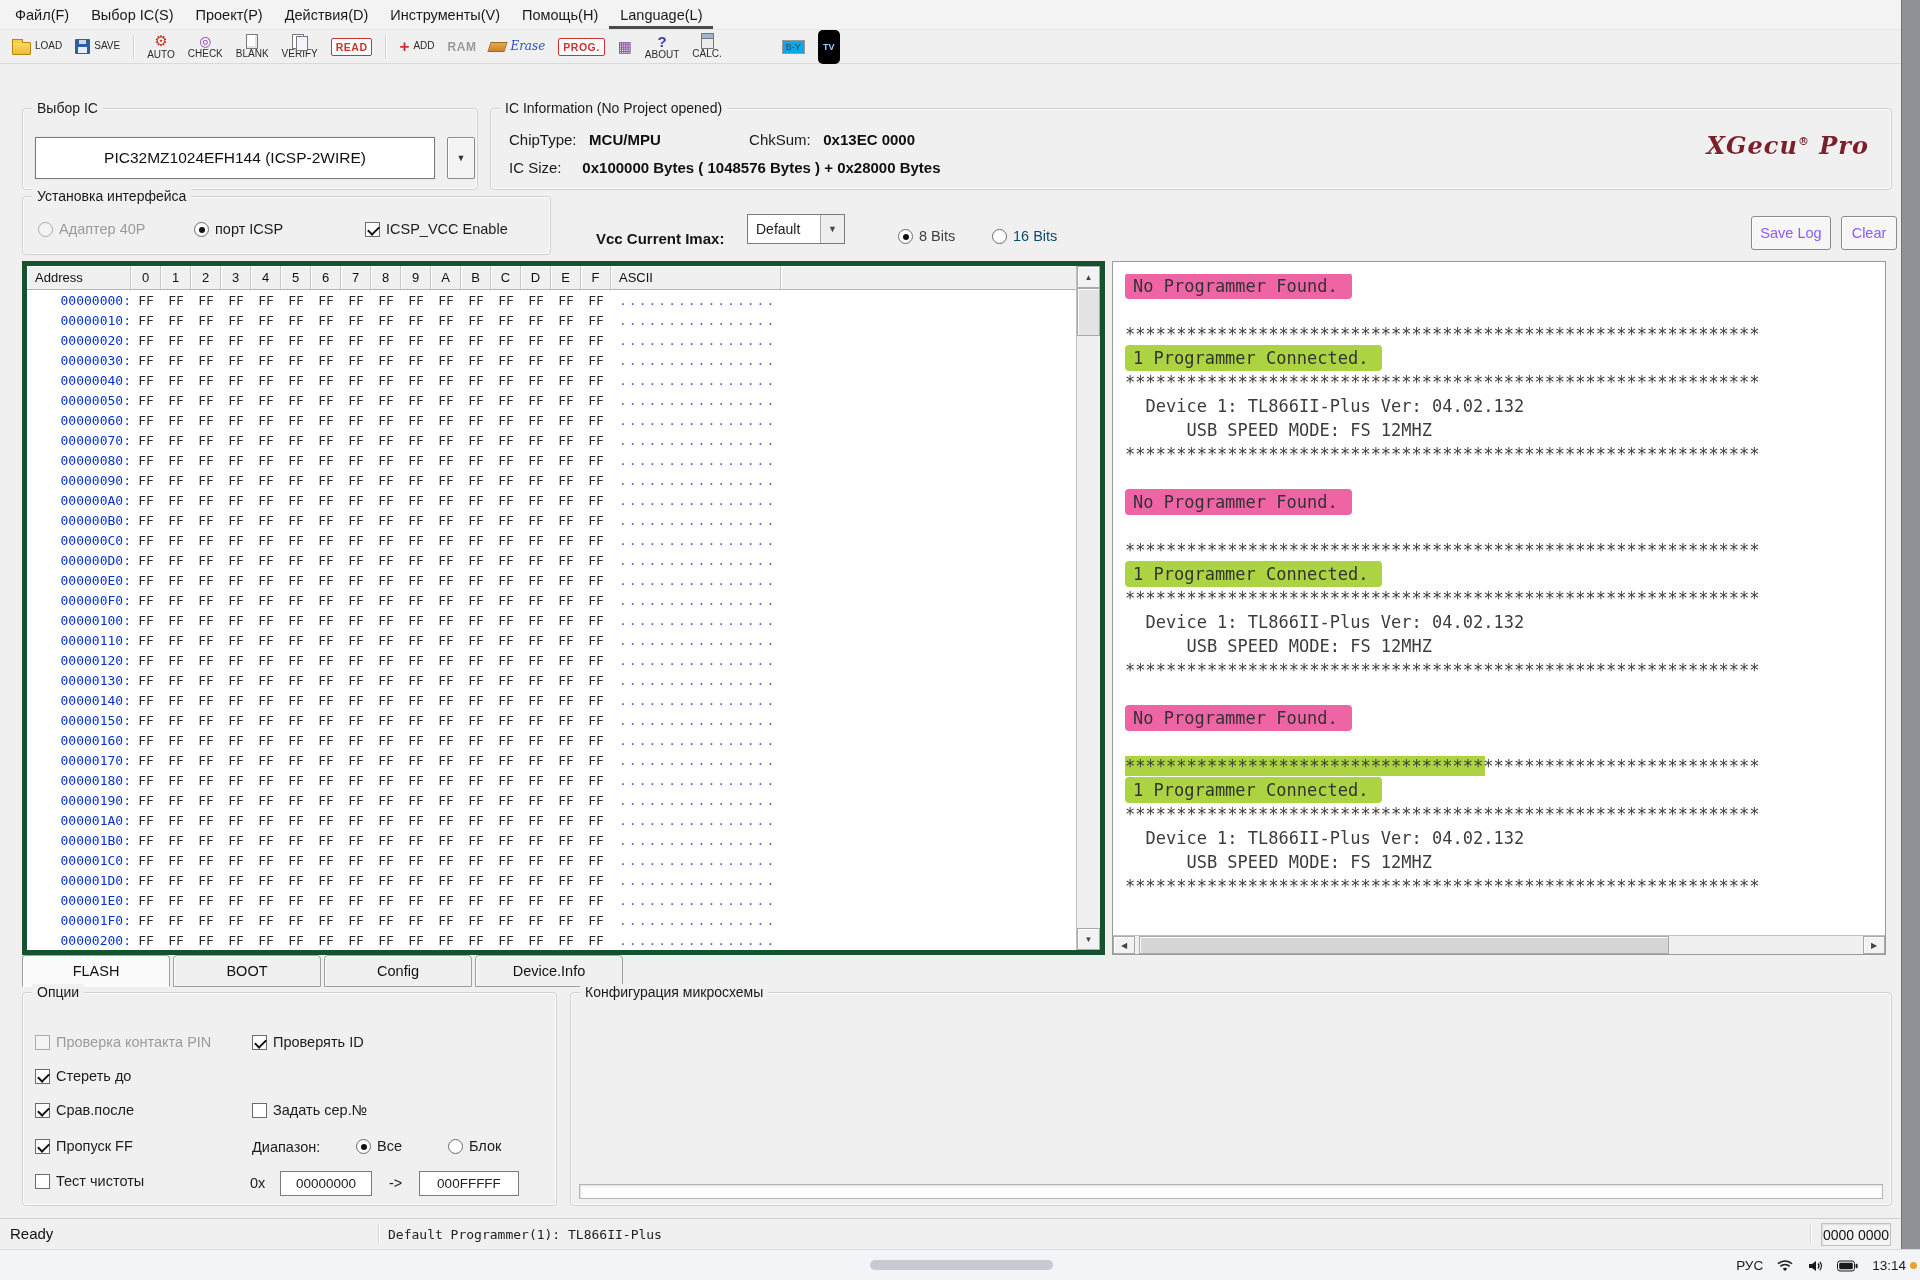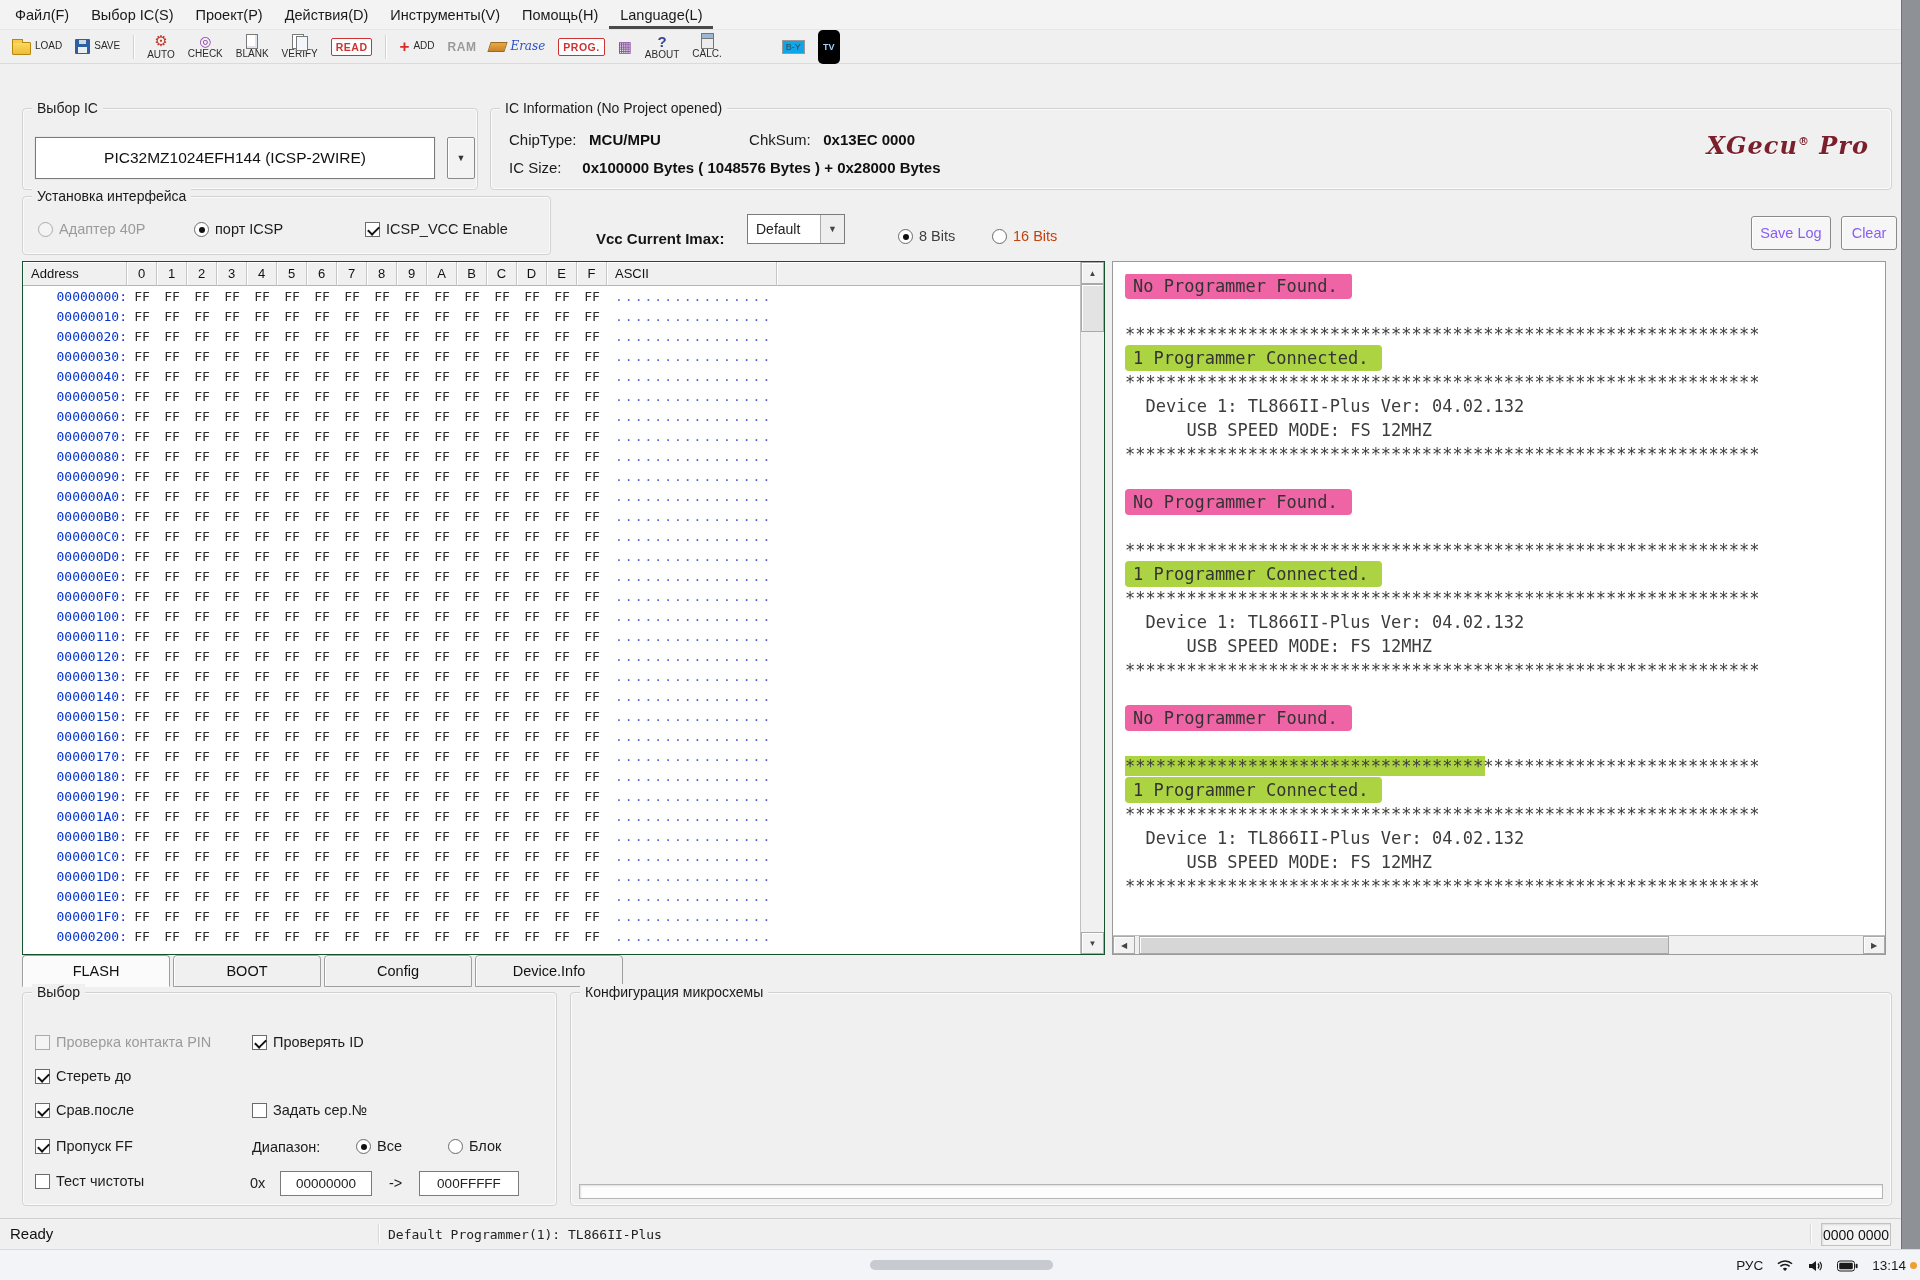--- a/index.html
+++ b/index.html
@@ -81,28 +81,28 @@
   .dot { width:15px; height:15px; border-radius:50%; background:#fff; border:1px solid #6b6b6b; position:relative; flex:none; }
   .dot.on::after { content:""; position:absolute; left:4px; top:4px; width:6px; height:6px; border-radius:50%; background:#111; }
   .disabled { color:#9b9b9b; }
   .disabled .box, .disabled .dot { border-color:#ababab; background:#f4f4f4; }
 
   .vcc-label { position:absolute; left:596px; top:132px; font-size:15px; font-weight:bold; color:#151515; }
   .select { position:absolute; left:747px; top:116px; width:98px; height:30px; background:#fff; border:1px solid #7b7b7b; display:flex; align-items:center; }
   .select-text { flex:1; padding-left:8px; font-size:14px; color:#222; }
   .select-btn { width:24px; height:100%; background:#eee; border-left:1px solid #aaa; display:flex; align-items:center; justify-content:center; font-size:9px; color:#444; }
   .rad-bits8 { left:898px; top:130px; color:#3f3f3f; }
-  .rad-bits16 { left:984px; top:130px; color:#c2410c;padding-left:8px; }
+  .rad-bits16 { left:984px; top:130px; color:#0c4a6e;padding-left:8px; }
 
   .btn { position:absolute; height:34px; background:#f6f6f6; border:1px solid #8a8a8a; border-radius:3px; box-shadow:inset 1px 1px 0 #fff; font-size:14.5px; color:#8b5cf6; display:flex; align-items:center; justify-content:center; }
   .btn-savelog { left:1751px; top:118px; width:80px; }
   .btn-clear { left:1841px; top:118px; width:56px; }
 
   
-  .hex-panel { position:absolute; left:22px; top:163px; width:1083px; height:694px; background:#fff; border:1px solid #14532d; overflow:hidden; }
+  .hex-panel { position:absolute; left:22px; top:163px; width:1083px; height:694px; background:#fff; border:5px solid #14532d; overflow:hidden; }
   .hex-header { display:flex; height:24px; }
   .hcell { background:#f0f0f0; border-right:1px solid #c6c6c6; border-bottom:1px solid #b4b4b4; box-shadow:inset 1px 1px 0 #fff; font-size:13px; color:#111; display:flex; align-items:center; flex:none; }
   .c-addr { width:104px; padding-left:8px; }
   .c-byte { width:30px; justify-content:center; }
   .c-ascii { width:170px; padding-left:8px; }
   .c-fill { flex:1; }
   .hex-rows { position:absolute; left:0; top:24px; right:24px; bottom:0; font-family:"DejaVu Sans Mono", monospace; font-size:13px; }
   .hrow { display:flex; height:20px; align-items:center; }
   .haddr { width:104px; padding-left:8px; color:#0633cf; flex:none;text-align:right; }
   .hbyte { width:30px; text-align:center; color:#2b2b2b; flex:none; }
@@ -995,21 +995,21 @@
     </div>
 
     <div class="tab-strip">
         <div class="tab active">FLASH</div>
         <div class="tab">BOOT</div>
         <div class="tab">Config</div>
         <div class="tab">Device.Info</div>
       </div>
 
     <div class="group group-opts">
-      <span class="group-legend">Выбор</span>
+      <span class="group-legend">Опции</span>
 
       <label class="chk disabled" style="left:12px; top:41px;">
         <span class="box"></span>
         <span>Проверка контакта PIN</span>
       </label>
       <label class="chk" style="left:229px; top:41px;">
         <span class="box on"></span>
         <span>Проверять ID</span>
       </label>
       <label class="chk" style="left:12px; top:75px;">

